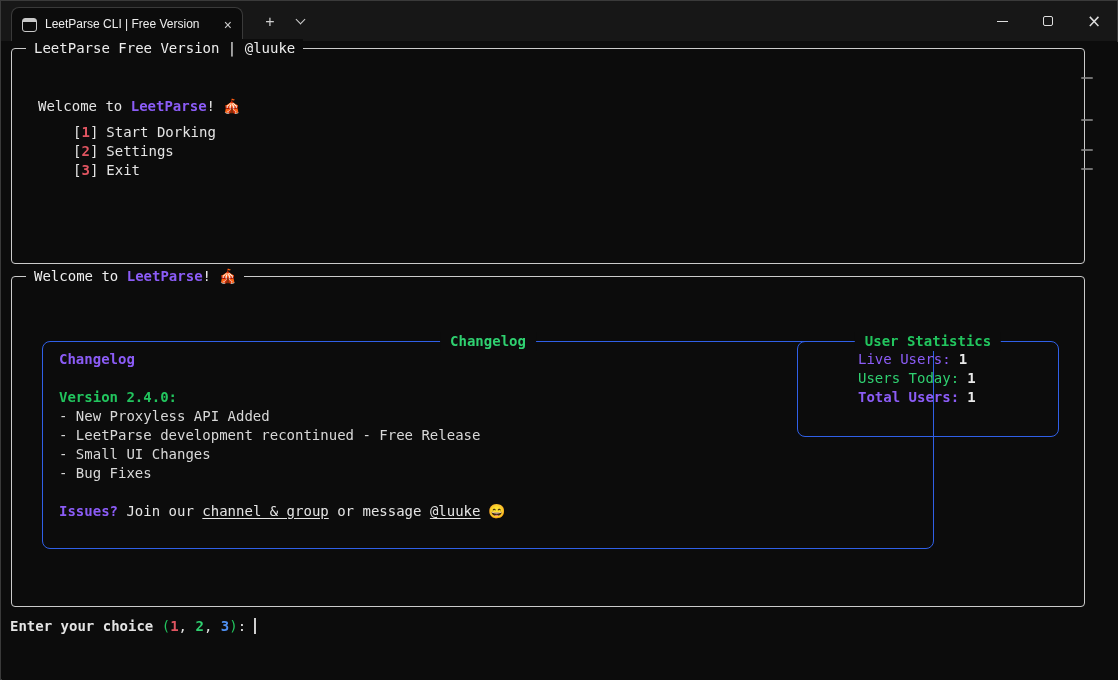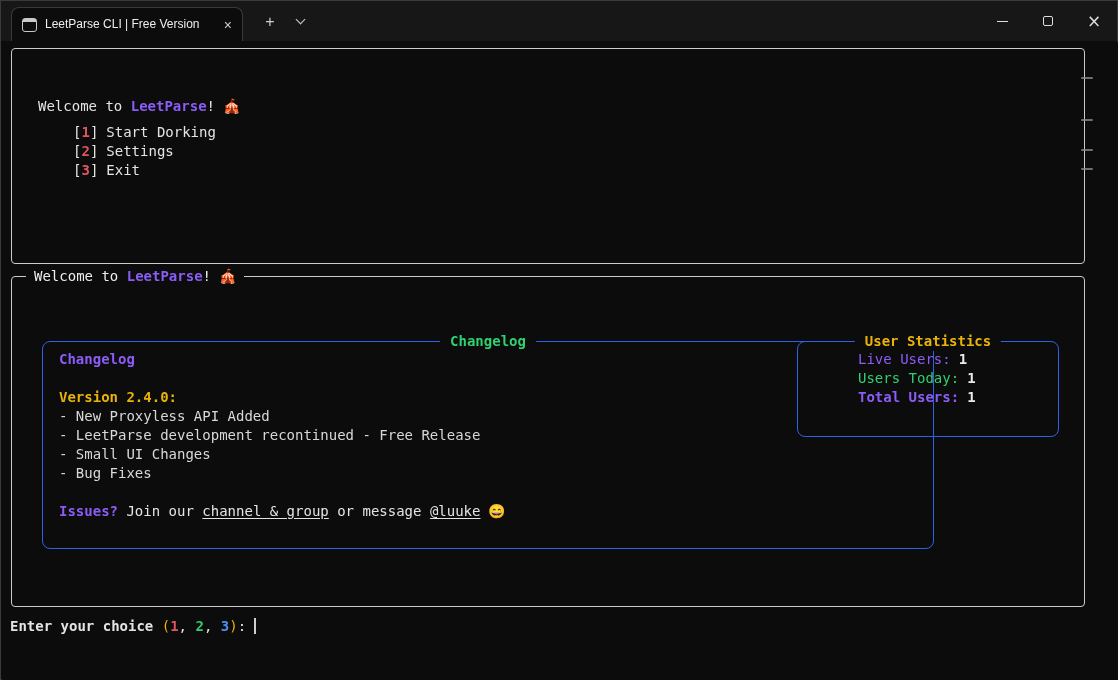--- a/index.html
+++ b/index.html
@@ -35,21 +35,21 @@
   .ic-max { display: block; width: 10px; height: 10px; border: 1px solid #dedede; border-radius: 2px; }
   .ic-close { color: #dedede; font-size: 17px; line-height: 17px; font-family: "DejaVu Sans", sans-serif; }
 
   
   .term { position: absolute; left: 1px; top: 41px; width: 1116px; height: 638px; background: #0c0c0c; }
   .line { white-space: pre; }
   .bold { font-weight: bold; }
   .cyan { color: #8b5cf6; }
   .red { color: #e05561; }
   .green { color: #2fd070; }
-  .pink { color: #eab308; }
+  .pink { color: #22c55e; }
   .blue { color: #4f8ff0; }
   .link { text-decoration: underline; text-underline-offset: 2px; }
   .emoji { margin-left: 8px; }
 
   .panel { position: absolute; border: 1px solid #cbcbcb; border-radius: 4px; }
   .p1 { left: 9px; top: 6px; width: 1074px; height: 216px; }
   .p2 { left: 9px; top: 234px; width: 1074px; height: 331px; }
   .plabel { position: absolute; top: -10px; left: 14px; background: #0c0c0c; padding: 0 8px;
             color: #ededed; white-space: pre; }
   .p1c { position: absolute; left: 26px; top: 48px; }
@@ -97,20 +97,21 @@
         <span class="ic-max"></span>
       </div>
     <div class="wc wc-close">
         <span class="ic-close">×</span>
       </div>
   </div>
 
   <div class="term">
 
     <div class="panel p1">
+      <div class="plabel">LeetParse Free Version | @luuke</div>
       <div class="p1c">
         <div class="line"><span>Welcome to </span><span class="cyan bold">LeetParse</span><span>!</span><span class="emoji">🎪</span></div>
         <div class="menu">
           <div class="line"><span>[</span><span class="red bold">1</span><span>]</span><span class="mlabel">Start Dorking</span></div>
           <div class="line"><span>[</span><span class="red bold">2</span><span>]</span><span class="mlabel">Settings</span></div>
           <div class="line"><span>[</span><span class="red bold">3</span><span>]</span><span class="mlabel">Exit</span></div>
         </div>
       </div>
     </div>
 

